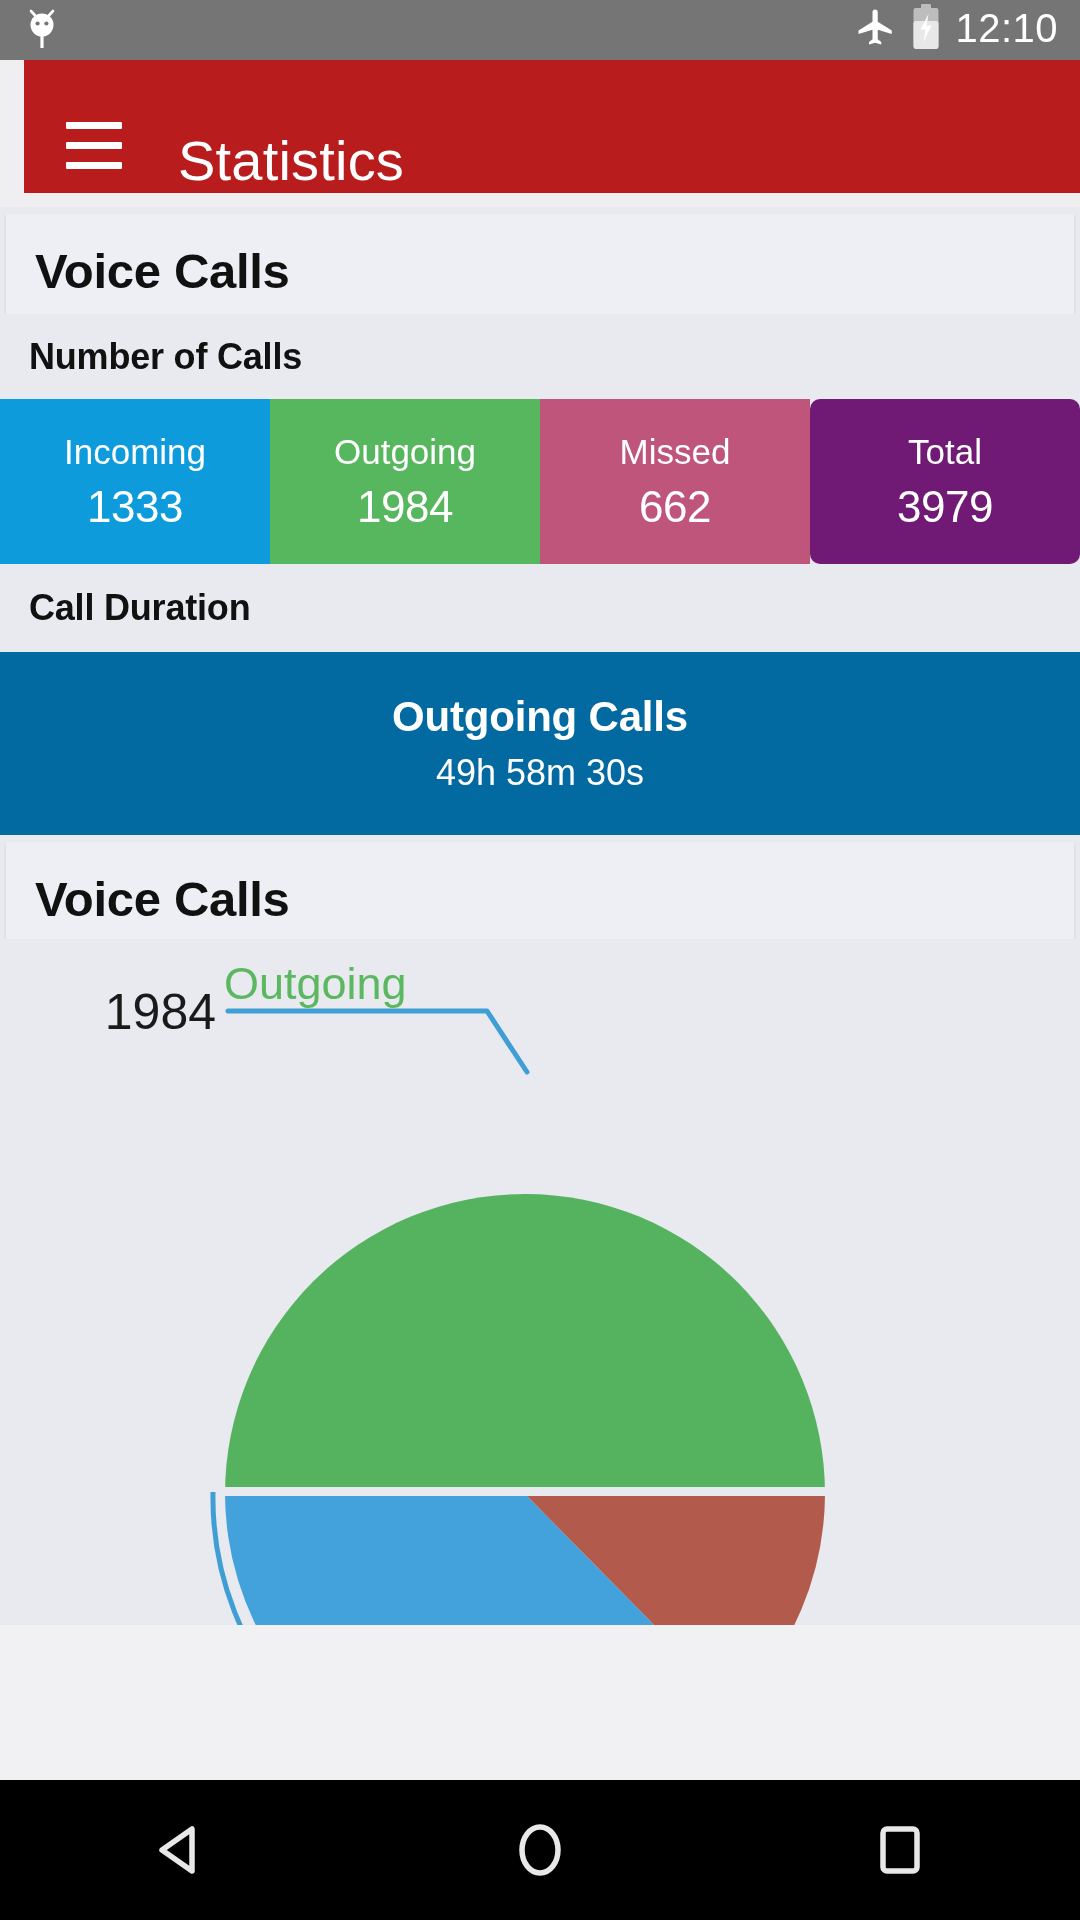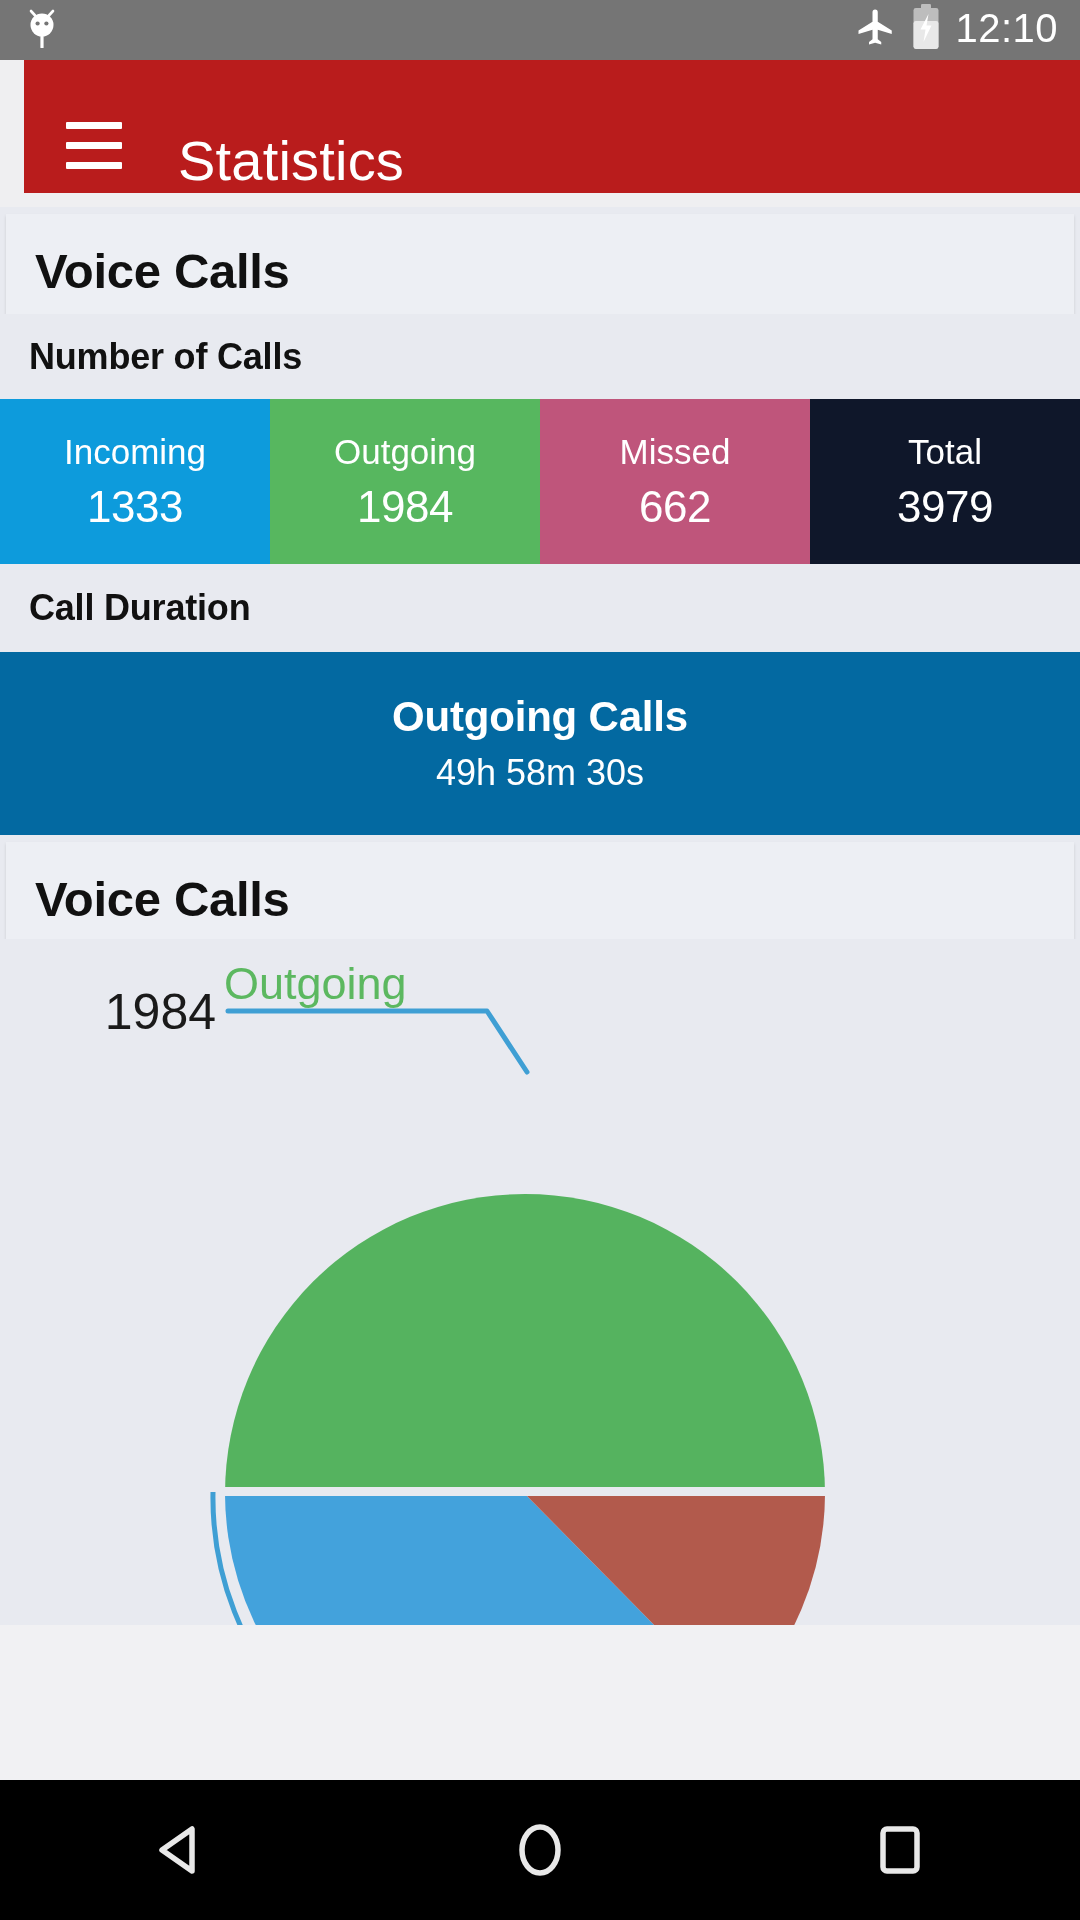--- a/index.html
+++ b/index.html
@@ -275,21 +275,21 @@
         <div class="count-value">1333</div>
       </div>
       <div class="count-cell" style="background:#57B75F;">
         <div class="count-label">Outgoing</div>
         <div class="count-value">1984</div>
       </div>
       <div class="count-cell" style="background:#BF557B;">
         <div class="count-label">Missed</div>
         <div class="count-value">662</div>
       </div>
-      <div class="count-cell" style="background:#0f172a;">
+      <div class="count-cell" style="background:#701a75;border-radius:10px;">
         <div class="count-label">Total</div>
         <div class="count-value">3979</div>
       </div>
     </div>
 
     <div class="sub-label-wrap" style="height:88px;">
       <div class="sub-label">Call Duration</div>
     </div>
 
     <div id="duration-row">

